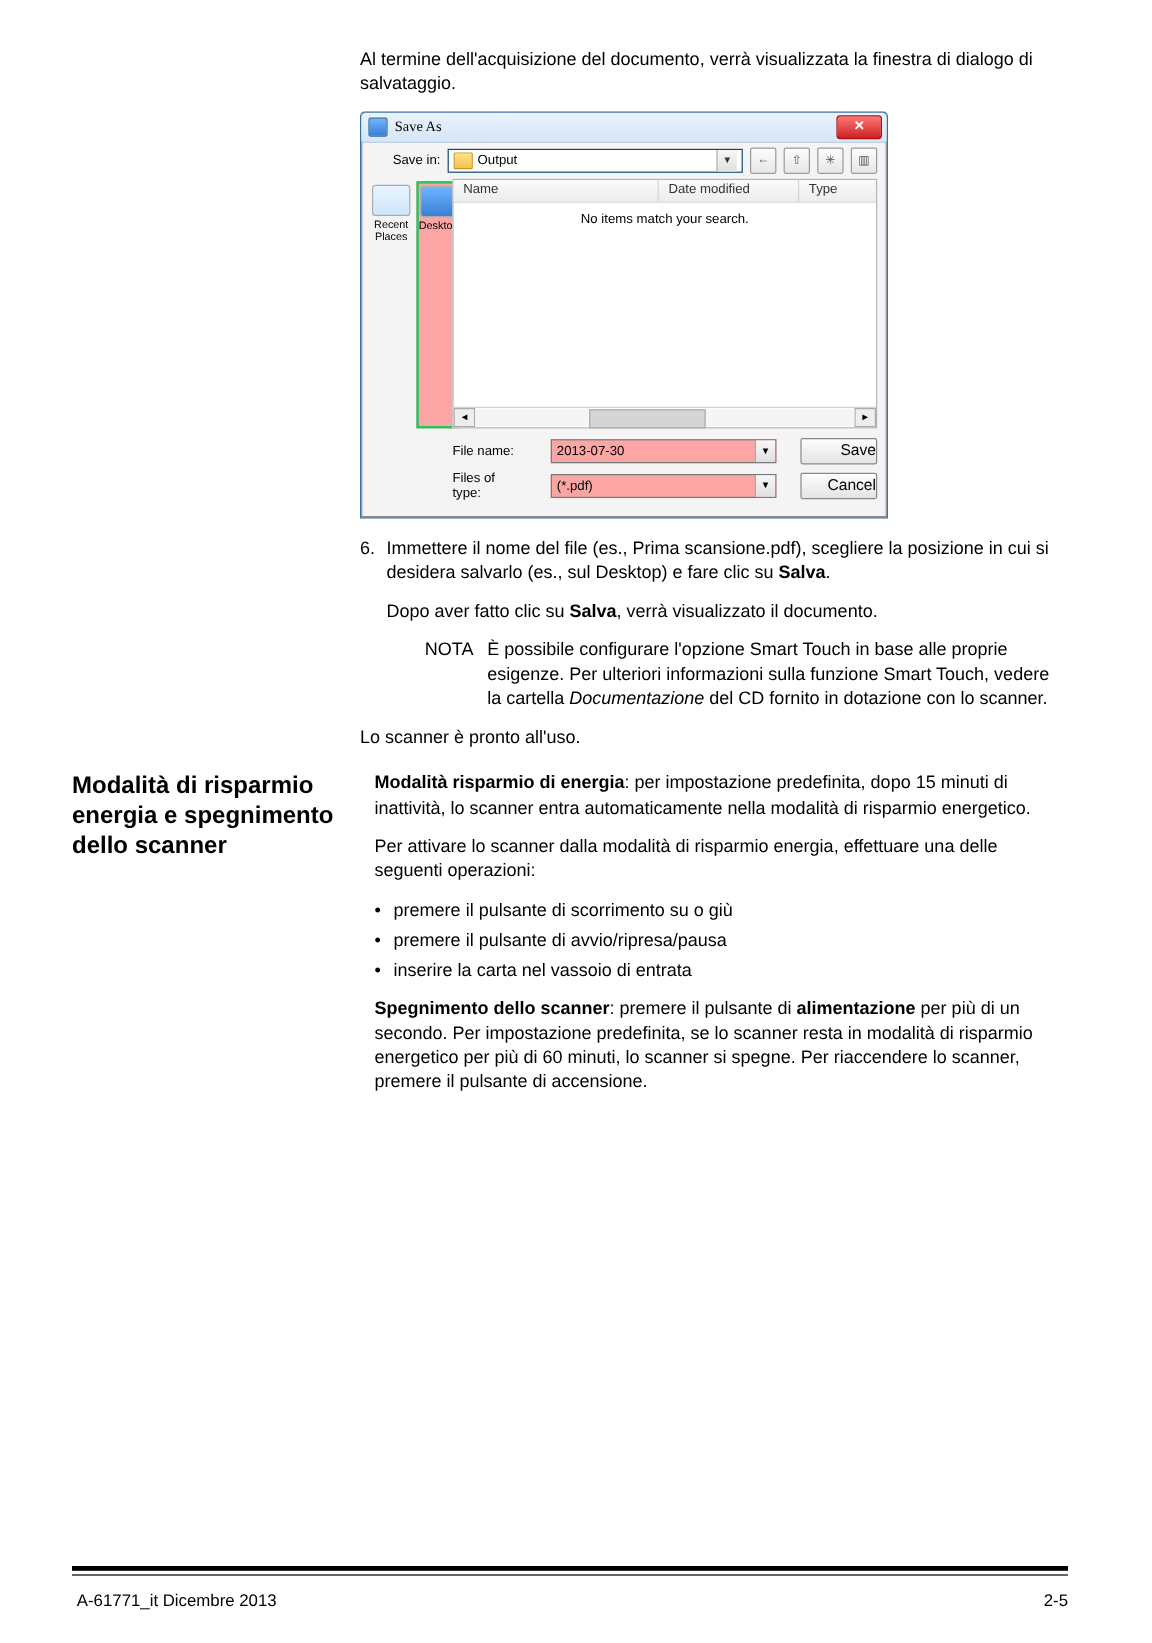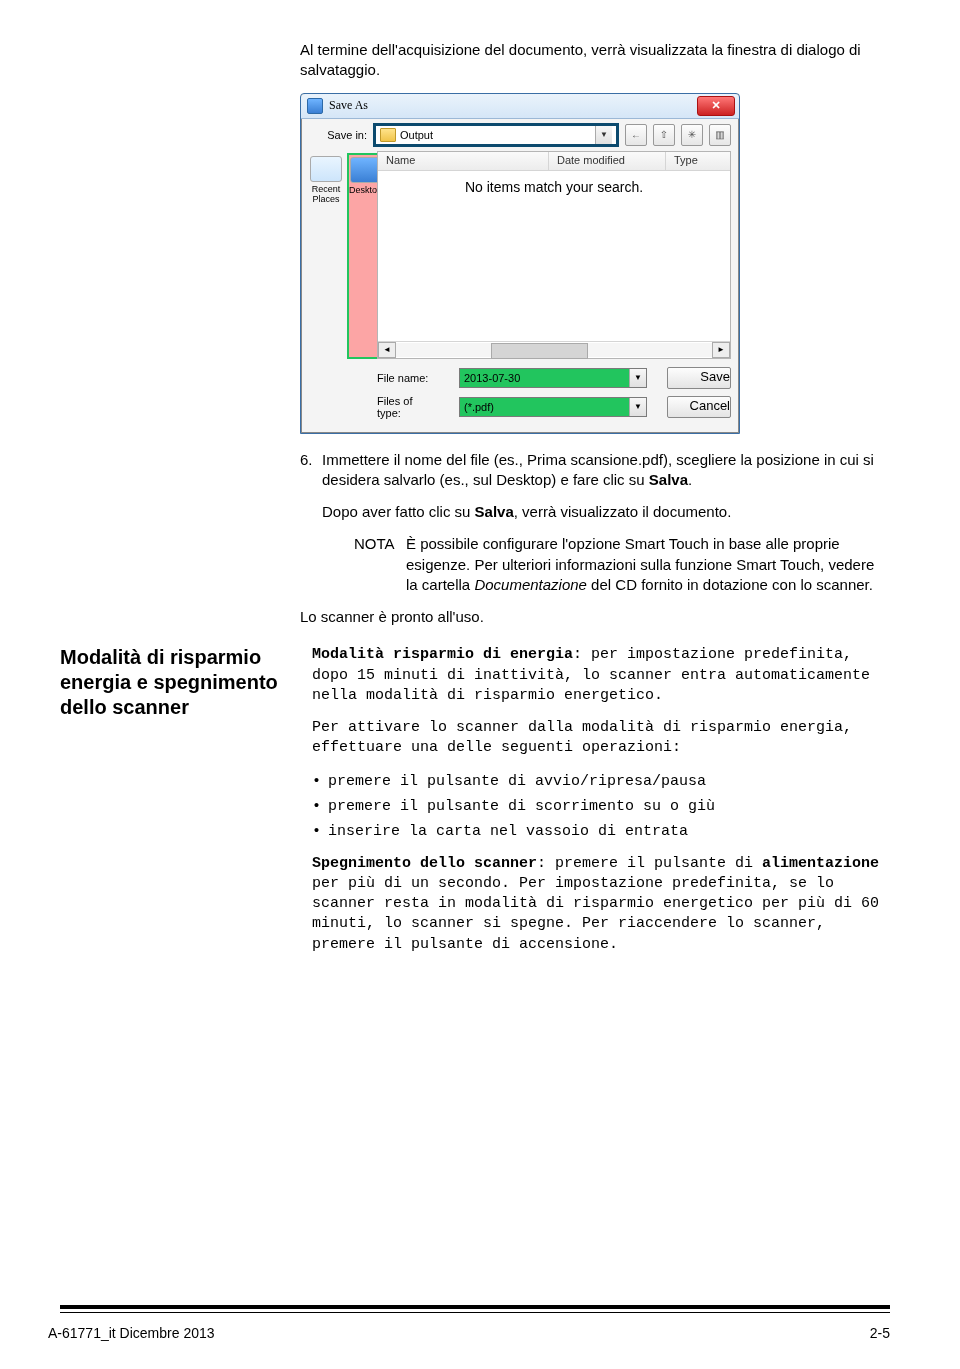--- a/index.html
+++ b/index.html
@@ -41,21 +41,21 @@
     margin-top: 18px;
   }
   .side-heading {
     width: 240px;
     flex-shrink: 0;
     font-size: 20px;
     font-weight: bold;
     line-height: 1.25;
     padding-right: 12px;
   }
-  .section-body { flex: 1; font-family: Liberation Mono, monospace; }
+  .section-body { flex: 1; }
   .bullets { margin: 4px 0 12px 0; padding: 0; }
   .bullets li {
     list-style: none;
     font-size: 15px;
     line-height: 1.4;
     padding-left: 16px;
     position: relative;
     margin-bottom: 4px;
   }
   .bullets li::before {
@@ -106,21 +106,21 @@
   .dlg-row {
     display:flex;
     align-items:center;
     padding: 4px 8px;
     gap:6px;
   }
   .dlg-label { width: 58px; text-align:right; }
   .dlg-combo {
     flex:1;
     height:18px;
-    border:3px solid #0c4a6e;
+    border:1px solid #0c4a6e;
     background:#fff;
     display:flex;
     align-items:center;
     padding:0 4px;
   }
   .dlg-combo .folder-ico {
     width:14px;height:12px;
     background:linear-gradient(#ffe38a,#f0c44a);
     border:1px solid #c29a2a;
     border-radius:1px;
@@ -159,49 +159,49 @@
     display:flex;flex-direction:column;height:206px;
   }
   .list-head {
     display:flex;height:18px;border-bottom:1px solid #d5d5d5;
     font-size:11px;color:#333;background:linear-gradient(#fafafa,#ececec);
   }
   .list-head span { padding:2px 8px;border-right:1px solid #d5d5d5; }
   .list-head .col-name{flex:1;}
   .list-head .col-date{width:100px;}
   .list-head .col-type{width:48px;border-right:none;}
-  .list-empty { flex:1;text-align:center;padding-top:8px;font-size:14px;color:#000; }
+  .list-empty { flex:1;text-align:center;padding-top:8px;font-size:11px;color:#000; }
   .list-scroll { height:16px;border-top:1px solid #d5d5d5;display:flex;align-items:center; }
   .list-scroll .sb-l,.list-scroll .sb-r{
     width:16px;height:14px;border:1px solid #aaa;background:#eee;
     font-size:8px;text-align:center;line-height:14px;margin:0;
   }
   .list-scroll .sb-track{flex:1;height:14px;background:#f5f5f5;position:relative;}
   .list-scroll .sb-thumb{position:absolute;left:30%;width:30%;height:14px;background:#d5d5d5;border:1px solid #aaa;}
   .dlg-bottom { padding:4px 8px 8px 76px; }
   .dlg-brow { display:flex;align-items:center;gap:20px;margin-bottom:6px; }
   .dlg-blabel { width:62px;font-size:11px; }
   .dlg-binput {
-    flex:1;height:18px;border:1px solid #7a7a7a;background:#22c55e;
+    flex:1;height:18px;border:1px solid #7a7a7a;background:#fca5a5;
     display:flex;align-items:center;padding:0 4px;font-size:11px;
   }
   .dlg-binput .arrow{margin-left:auto;width:16px;border-left:1px solid #aaa;
     background:linear-gradient(#f7f7f7,#e0e0e0);text-align:center;font-size:8px;line-height:18px;height:18px;margin-right:-4px;}
   .dlg-btn {
     width:62px;height:20px;border:1px solid #888;border-radius:2px;
     background:linear-gradient(#fdfdfd,#e4e4e4);
     font-size:13px;text-align:right;line-height:18px;
   }
   
   .footer-rule {
     position:absolute;left:60px;right:70px;bottom:56px;
     border-top:4px solid #000;border-bottom:1px solid #000;height:3px;
   }
   .footer {
-    position:absolute;left:48px;right:70px;bottom:28px;
+    position:absolute;left:64px;right:70px;bottom:28px;
     display:flex;justify-content:space-between;
     font-size:14px;
   }
 </style>
 </head>
 <body>
 
 <div class="page">
 
   <div class="content">
@@ -304,22 +304,22 @@
   </div>
 
   <div class="section-row">
     <div class="side-heading">Modalità di risparmio energia e spegnimento dello scanner</div>
     <div class="section-body">
       <p class="para">
         <b>Modalità risparmio di energia</b><span>: per impostazione predefinita, dopo 15 minuti di inattività, lo scanner entra automaticamente nella modalità di risparmio energetico.</span>
       </p>
       <p class="para">Per attivare lo scanner dalla modalità di risparmio energia, effettuare una delle seguenti operazioni:</p>
       <ul class="bullets">
+        <li>premere il pulsante di scorrimento su o giù</li>
         <li>premere il pulsante di avvio/ripresa/pausa</li>
-        <li>premere il pulsante di scorrimento su o giù</li>
         <li>inserire la carta nel vassoio di entrata</li>
       </ul>
       <p class="para">
         <b>Spegnimento dello scanner</b><span>: premere il pulsante di </span><b>alimentazione</b><span> per più di un secondo. Per impostazione predefinita, se lo scanner resta in modalità di risparmio energetico per più di 60 minuti, lo scanner si spegne. Per riaccendere lo scanner, premere il pulsante di accensione.</span>
       </p>
     </div>
   </div>
 
   <div class="footer-rule"></div>
   <div class="footer">

